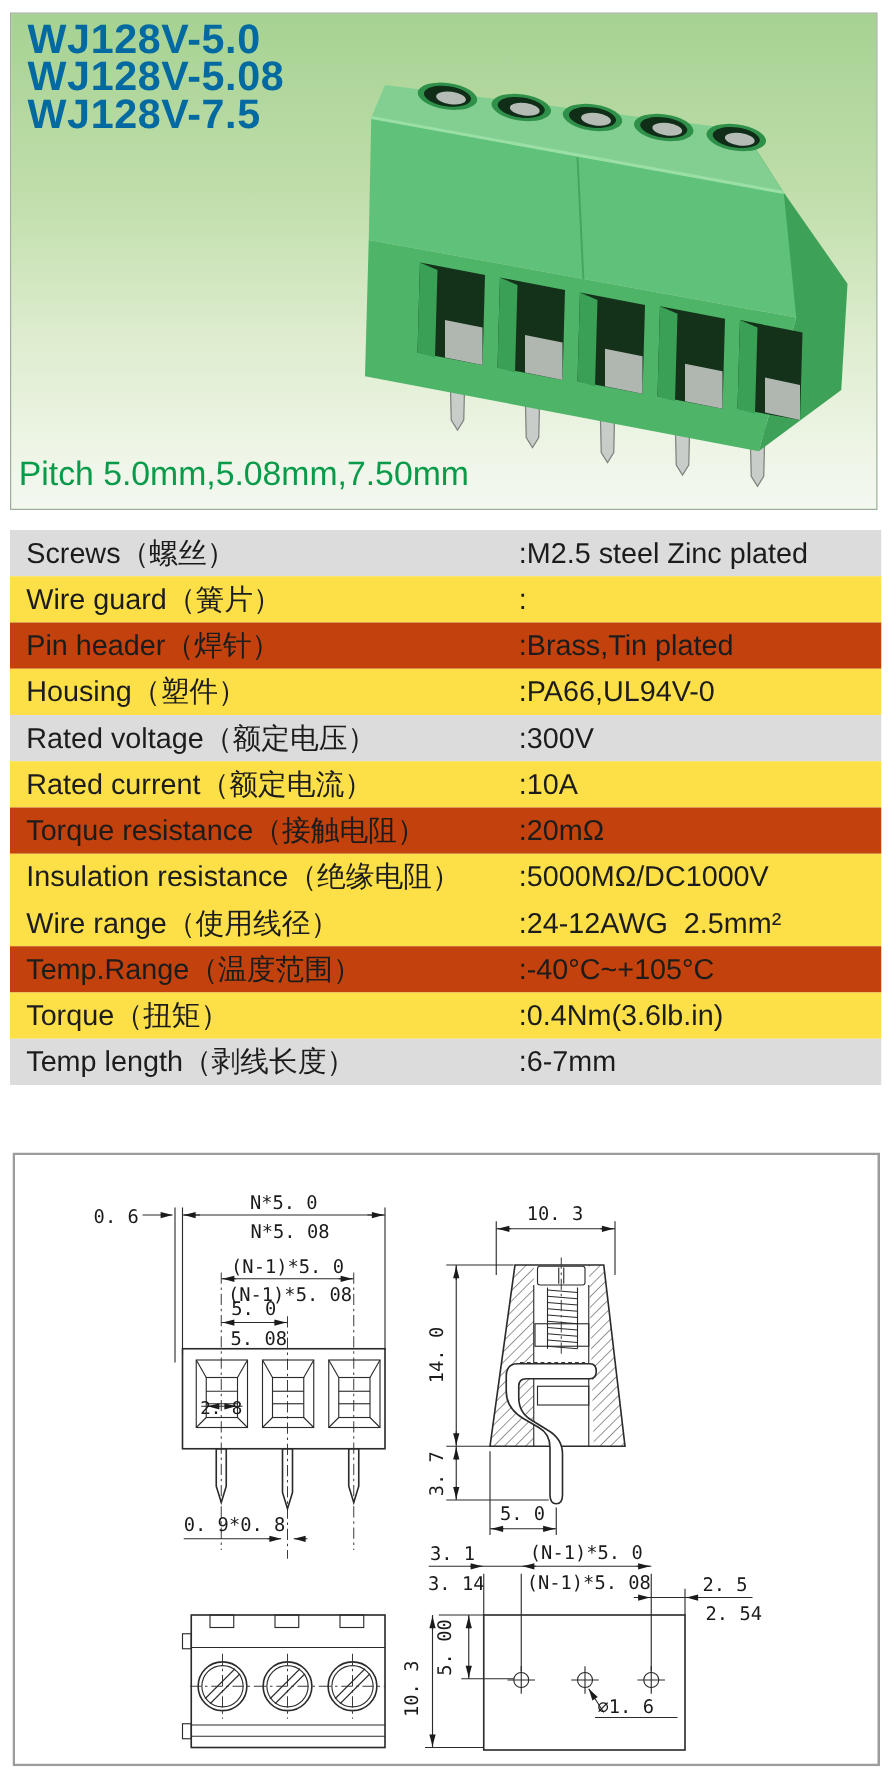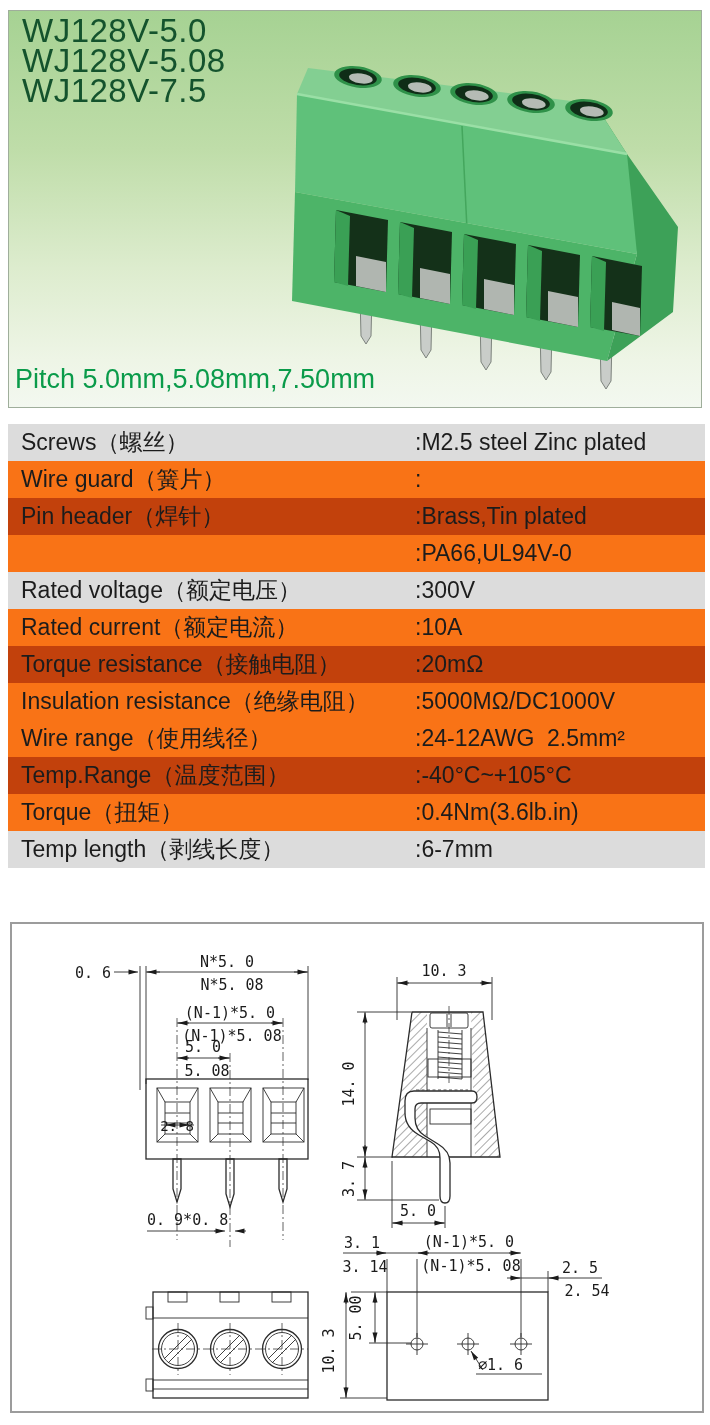--- a/index.html
+++ b/index.html
@@ -4,30 +4,30 @@
 <style>
   * { margin:0; padding:0; box-sizing:border-box; }
   html,body { width:710px; height:1425px; background:#ffffff; font-family:"Liberation Sans", sans-serif; }
   .abs { position:absolute; }
   #page { position:relative; width:710px; height:1425px; background:#fff; overflow:hidden; }
 
   
   #panel { left:8px; top:10px; width:694px; height:398px;
     border:1px solid #9fae9b;
     background:linear-gradient(180deg,#a6d293 0%, #bfdda9 35%, #ddecce 65%, #eef5e6 88%, #f3f8f0 100%); }
-  #models { left:22px; top:16px; color:#14532d; font-weight:normal; font-size:33px; line-height:30px; letter-spacing:0.5px; }
+  #models { left:22px; top:16px; color:#0369a1; font-weight:bold; font-size:33px; line-height:30px; letter-spacing:0.5px; }
   #features { left:15px; top:297px; color:#0a9b4a; font-size:27px; line-height:33px; white-space:pre; }
   #photo { left:290px; top:44px; }
 
   
   #spec-rows { left:8px; top:424px; width:697px; height:337px; font-size:23px; color:#1c1c1c; }
   .spec-row { position:relative; height:37px; line-height:37px; }
   .tone-gray  { background:#dcdcdc; }
   .tone-green { background:#c2410c; }
-  .tone-white { background:#f97316; }
+  .tone-white { background:#fde047; }
   .spec-label { position:absolute; left:13px; top:0; white-space:pre; }
   .spec-value { position:absolute; left:407px; top:0; white-space:pre; }
 
   
   #drawing { left:10px; top:922px; }
   text.dim { font-family:"DejaVu Sans Mono", monospace; font-size:15px; fill:#1b1b1b; }
   text.dimsm { font-family:"DejaVu Sans Mono", monospace; font-size:14px; fill:#1b1b1b; }
   .obj { stroke:#2b2b2b; stroke-width:1.3; fill:none; }
   .objf { stroke:#2b2b2b; stroke-width:1.3; fill:#ffffff; }
   .thin { stroke:#2b2b2b; stroke-width:0.9; fill:none; }
@@ -137,20 +137,21 @@
       </div>
       <div class="spec-row tone-white">
         <span class="spec-label">Wire guard（簧片）</span>
         <span class="spec-value">:</span>
       </div>
       <div class="spec-row tone-green">
         <span class="spec-label">Pin header（焊针）</span>
         <span class="spec-value">:Brass,Tin plated</span>
       </div>
       <div class="spec-row tone-white">
+        <span class="spec-label">Housing（塑件）</span>
         <span class="spec-value">:PA66,UL94V-0</span>
       </div>
       <div class="spec-row tone-gray">
         <span class="spec-label">Rated voltage（额定电压）</span>
         <span class="spec-value">:300V</span>
       </div>
       <div class="spec-row tone-white">
         <span class="spec-label">Rated current（额定电流）</span>
         <span class="spec-value">:10A</span>
       </div>

